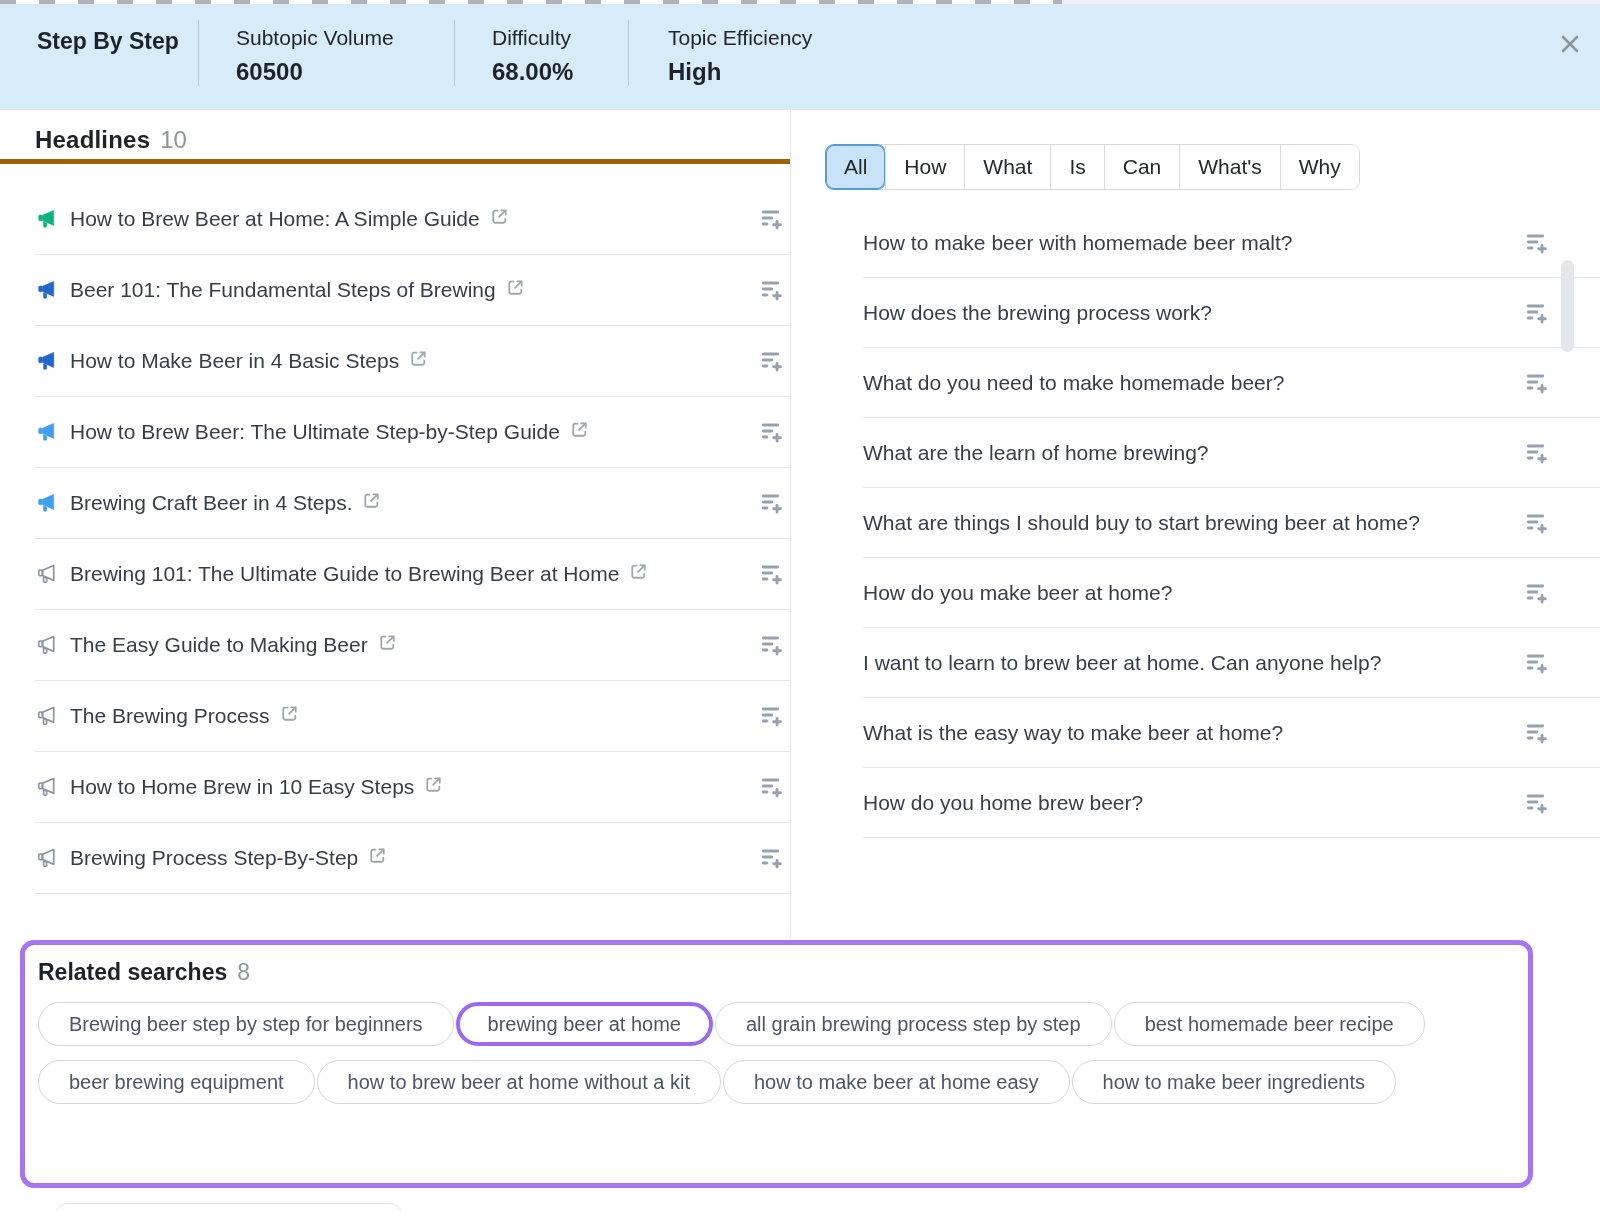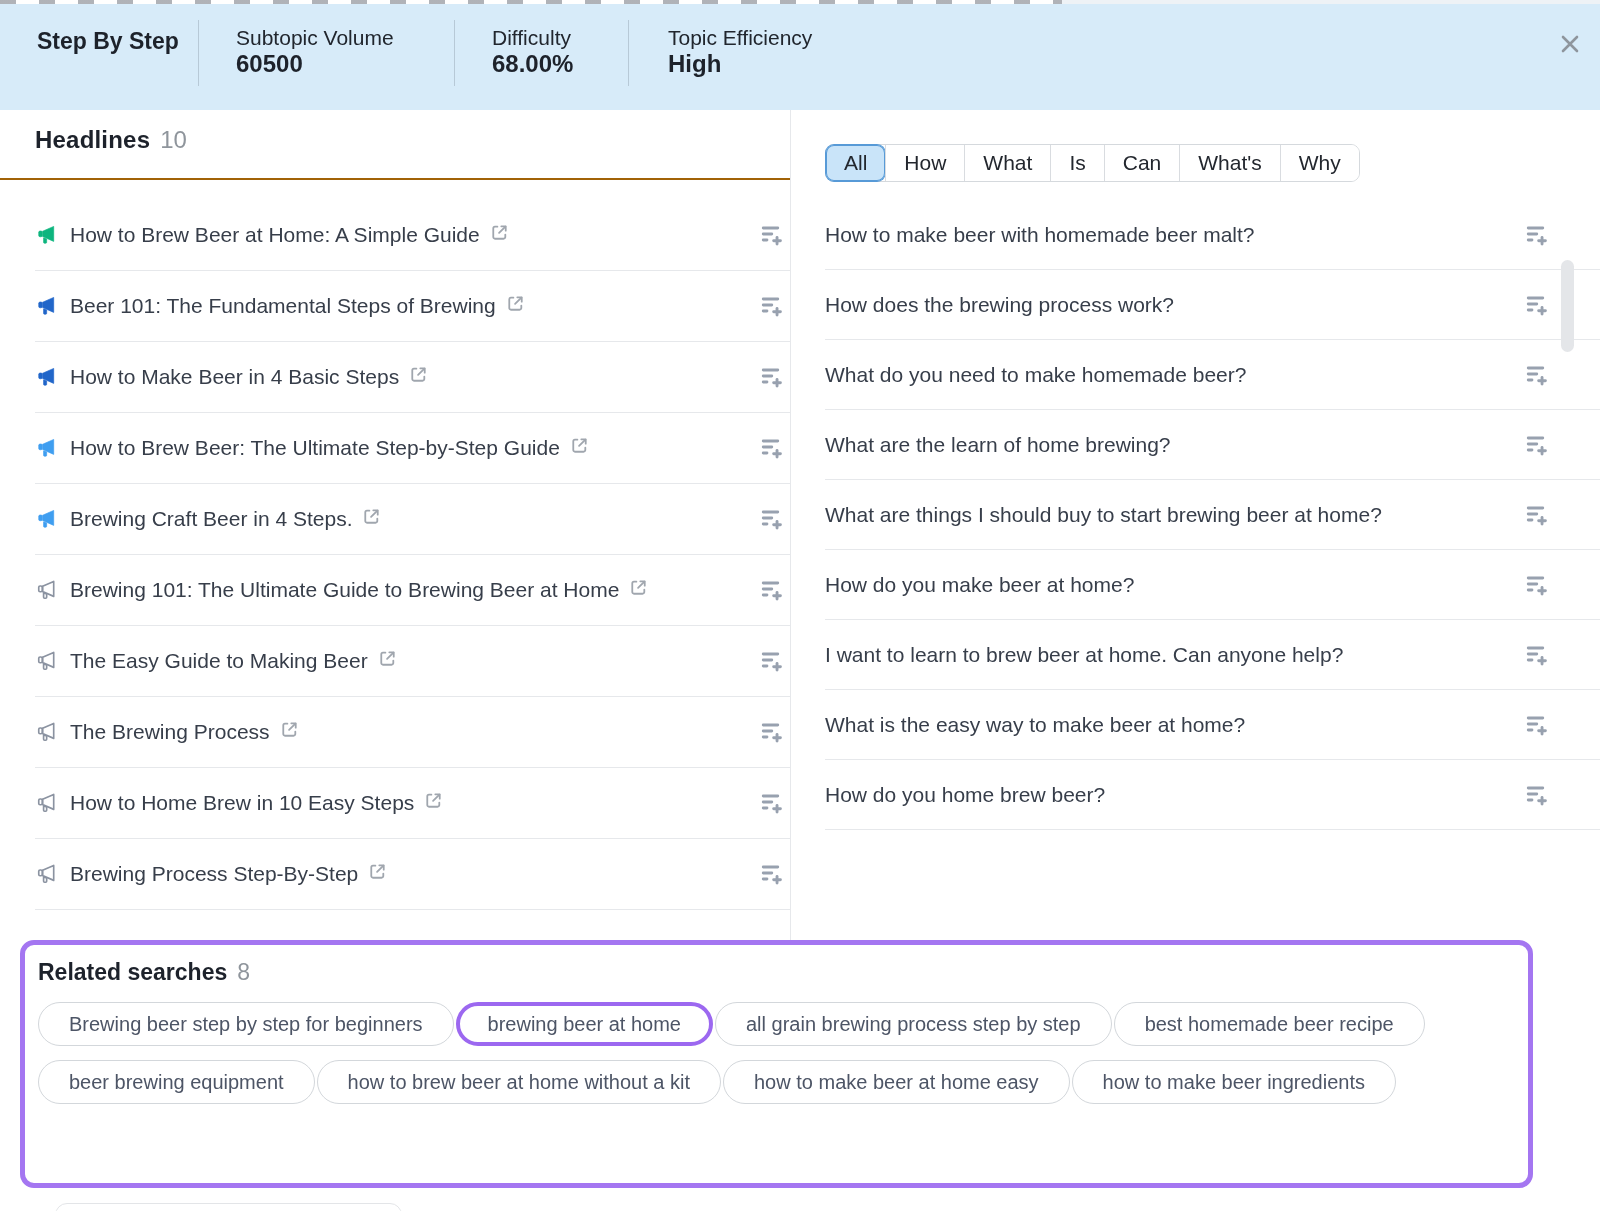--- a/index.html
+++ b/index.html
@@ -23,52 +23,52 @@
   .top-dashes{position:absolute;top:0;left:0;width:1062px;height:4px;
     background:repeating-linear-gradient(90deg, rgba(58,64,77,.40) 0 16px, rgba(58,64,77,0) 16px 39px);}
   .top-light{position:absolute;top:0;left:1062px;width:538px;height:4px;background:#eef2f6;}
   
   .hdr{position:absolute;top:4px;left:0;width:1600px;height:106px;background:var(--header-bg);
     display:flex;align-items:flex-start;}
   .hdr-title{font-size:23px;font-weight:bold;padding:24px 0 0 37px;width:198px;box-sizing:border-box;}
   .hdr-sep{width:1px;height:66px;background:#b7c9d7;margin-top:16px;}
   .stat{padding:22px 0 0 37px;box-sizing:border-box;}
   .stat-label{font-size:21px;color:#21262e;}
-  .stat-value{font-size:24px;font-weight:bold;margin-top:0;}
+  .stat-value{font-size:24px;font-weight:bold;margin-top:8px;}
   .stat-1{width:255px;}
   .stat-2{width:173px;}
   .stat-3{padding-left:39px;}
   .close-btn{position:absolute;top:26px;right:16px;width:28px;height:28px;cursor:pointer;
     display:flex;align-items:center;justify-content:center;}
   
   .panels{position:absolute;top:110px;left:0;width:1600px;height:830px;display:flex;}
   .panel-left{width:790px;box-sizing:border-box;}
   .panel-right{width:810px;box-sizing:border-box;border-left:1px solid var(--line);position:relative;}
-  .panel-head{height:70px;box-sizing:border-box;padding:16px 0 0 35px;border-bottom:2px solid #a16207;
+  .panel-head{height:54px;box-sizing:border-box;padding:16px 0 0 35px;border-bottom:5px solid #a16207;
     display:flex;align-items:baseline;gap:10px;}
   .panel-right .panel-head{padding-left:34px;}
   .panel-title{font-size:24px;font-weight:bold;letter-spacing:.2px;}
   .panel-count{font-size:24px;color:var(--text-gray);}
   
   .hl-list{margin:20px 0 0 35px;}
   .q-list{margin:18px 0 0 34px;}
   .row{height:71px;display:flex;align-items:center;border-bottom:1px solid var(--line);
     box-sizing:border-box;cursor:pointer;}
-  .q-list .row{height:70px;padding-right:49px;}
+  .q-list .row{height:70px;padding-right:49px;margin-left:38px;}
   .hl-list .row{padding-right:4px;}
   .row-text{font-size:21px;color:var(--text-row);white-space:nowrap;}
   .hl-icon{flex:0 0 auto;width:22px;height:22px;margin-right:13px;display:flex;align-items:center;}
   .hl-icon svg *{fill:currentColor;stroke:currentColor;stroke-width:.6;stroke-linejoin:round;}
   .hl-icon.outline svg *{fill:none;stroke:currentColor;stroke-width:1.5;}
   .ext-link{flex:0 0 auto;margin-left:10px;margin-top:-2px;cursor:pointer;}
   .spacer{flex:1;}
   .add-btn{flex:0 0 auto;width:28px;height:28px;cursor:pointer;display:flex;align-items:center;justify-content:center;}
   
   .tabs{display:inline-flex;margin:34px 0 0 34px;border:1px solid #d5d9dd;border-radius:9px;
-    background:#fff;height:38px;box-sizing:border-box;align-items:stretch;justify-content:flex-end;}
+    background:#fff;height:46px;box-sizing:border-box;align-items:stretch;justify-content:flex-end;}
   .tab{font-size:21px;color:#23272e;padding:0 18px;display:flex;align-items:center;cursor:pointer;
     border-left:1px solid #d9dce0;box-sizing:border-box;background:#fff;border-radius:0;}
   .tab:first-child{border-left:none;border-radius:8px 0 0 8px;}
   .tab:last-child{border-radius:0 8px 8px 0;}
   .tab.active{background:var(--active-tab-bg);box-shadow:0 0 0 1px var(--active-tab-border) inset, 0 0 0 1px var(--active-tab-border);
     border-radius:8px;border-left-color:transparent;}
   .q-scrollbar{position:absolute;top:150px;right:26px;width:13px;height:92px;border-radius:7px;background:#e4e6e9;cursor:pointer;}
   
   .related{position:absolute;left:20px;top:940px;width:1513px;height:248px;box-sizing:border-box;
     border:5px solid var(--accent-purple);border-radius:14px;background:#fff;padding:14px 0 0 13px;}

